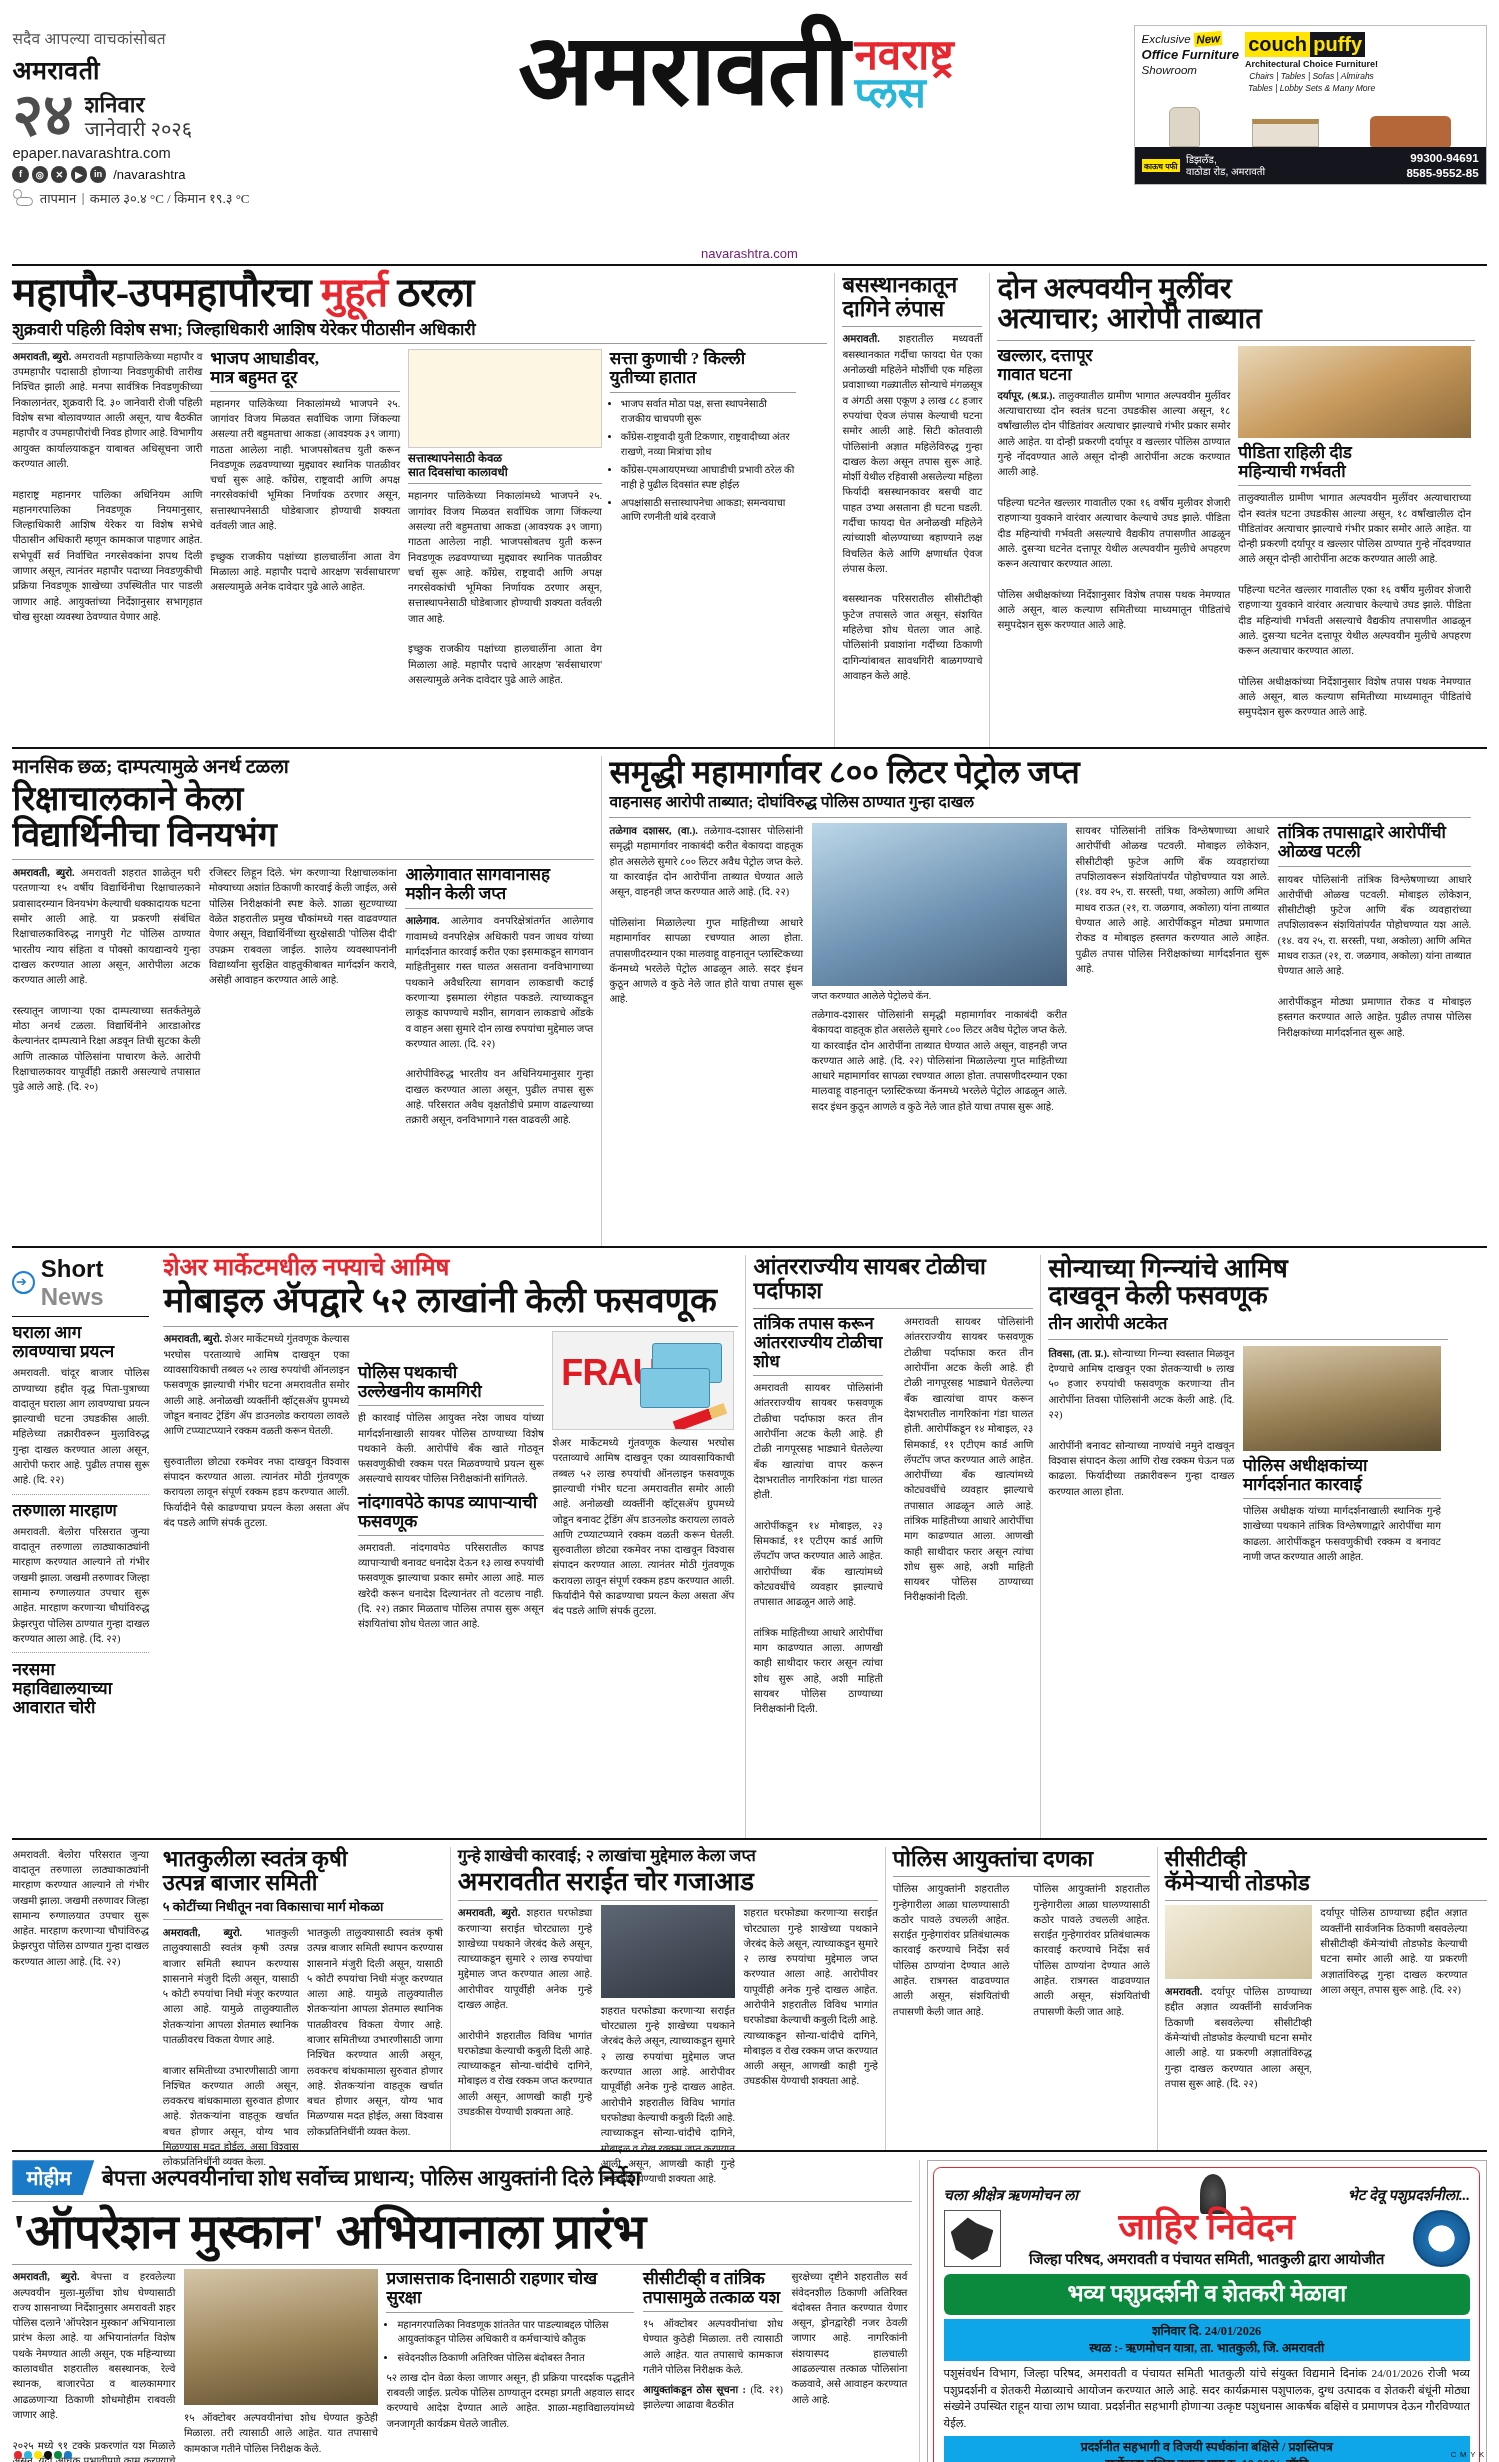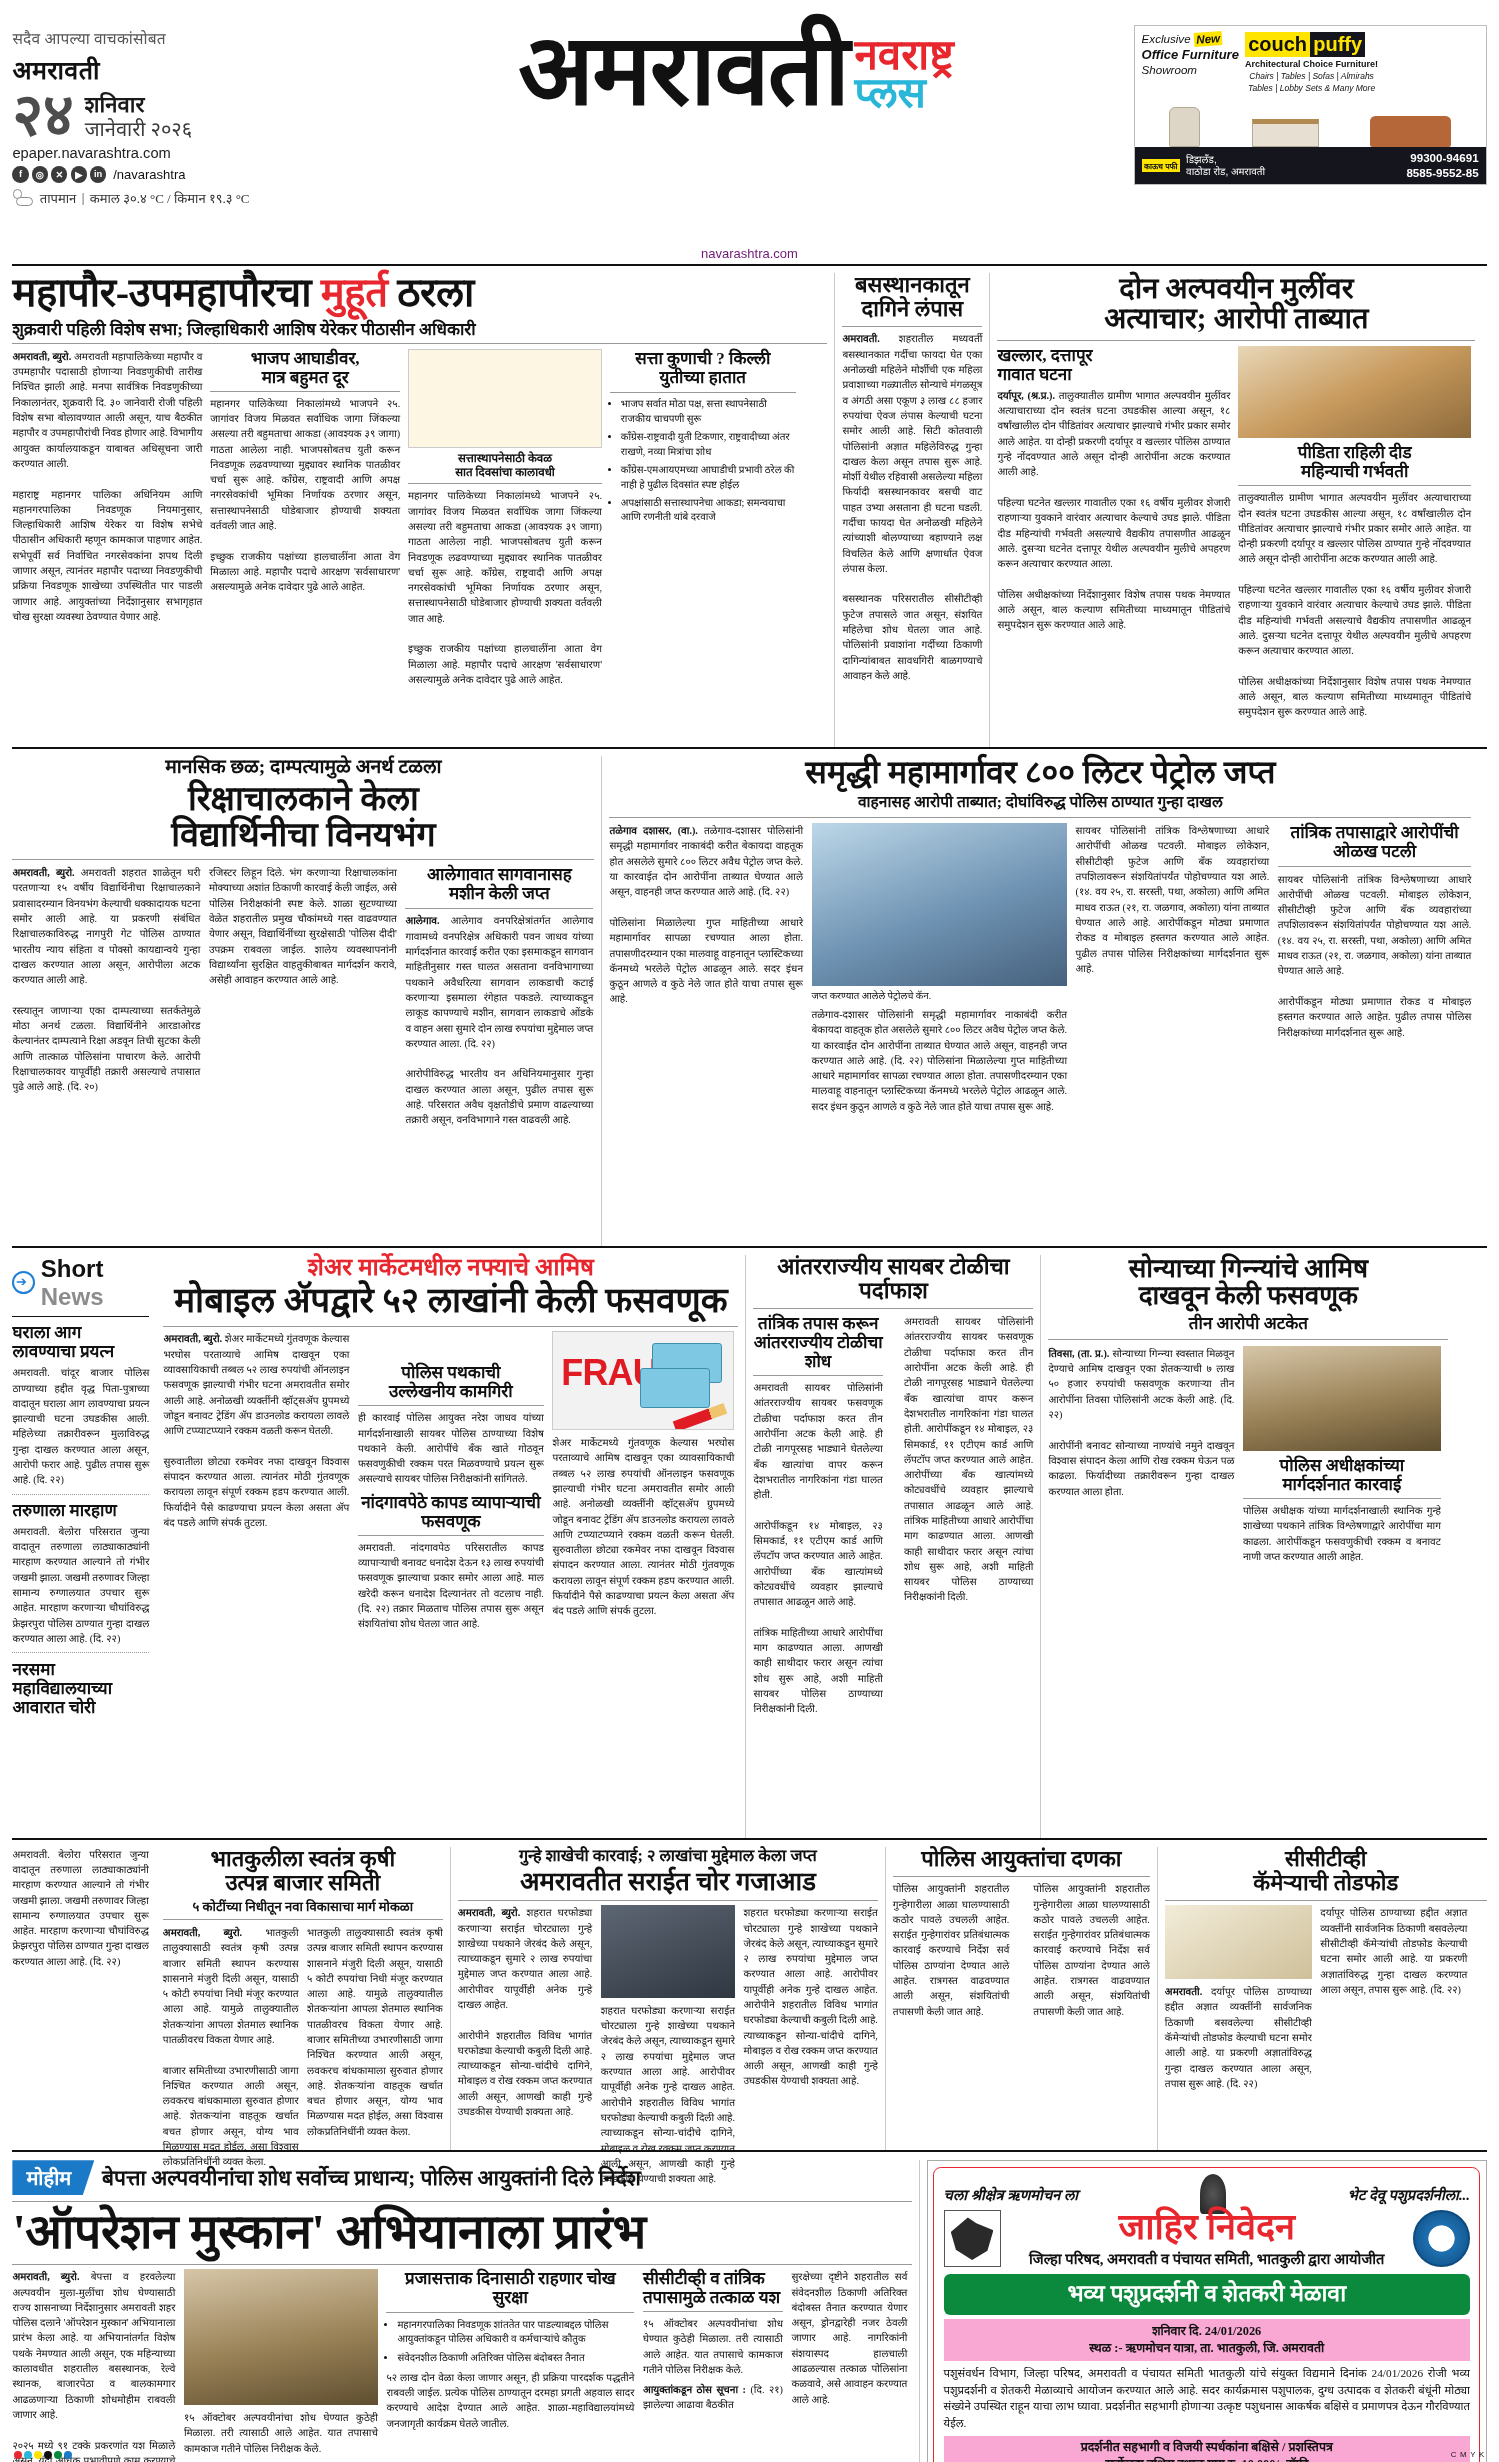--- a/index.html
+++ b/index.html
@@ -75,21 +75,21 @@
   .col { padding: 0 7px; border-right: 0.8px solid #c9c9c9; }
   .col:last-child { border-right: none; }
 
   h1.hl { font-size: 40px; font-weight: bold; line-height: 1.02; letter-spacing: -0.4px; }
   h1.hl .red { color: #e8262d; }
   h2.hl { font-size: 29px; font-weight: bold; line-height: 1.06; }
   h3.hl { font-size: 22px; font-weight: bold; line-height: 1.1; }
   h4.hl { font-size: 17px; font-weight: bold; line-height: 1.12; }
   .kicker { font-size: 16.3px; font-weight: bold; line-height: 1.15; }
   .sub { font-size: 17px; font-weight: bold; line-height: 1.2; }
-  .center { text-align: center; }
+  .center { text-align: left; }
   .body { font-size: 10.2px; line-height: 1.5; text-align: justify; column-gap: 9.3px; hyphens: auto; }
   .dline { font-weight: bold; }
 
   .photo { background: linear-gradient(155deg,#c7cdd4,#8e99a6 45%,#6f7b88); position: relative; overflow: hidden; }
   .photo.warm { background: linear-gradient(155deg,#e8d7b8,#c89a5d 50%,#8d6a3b); }
   .photo.cool { background: linear-gradient(160deg,#bcd7e8,#6f93b3 55%,#46617d); }
   .photo.dark { background: linear-gradient(160deg,#5d6673,#2f3741); }
   .photo.crowd { background: linear-gradient(170deg,#d6c6a8,#9a8257 55%,#5e4e30); }
   .photo.cartoon { background: #fdf6e3; border: 0.8px solid #ccc; }
 
@@ -117,21 +117,21 @@
 
   
   .gad { border: 0.8px solid #aaa; padding: 5.4px; }
   .gad-inner { border: 1.6px solid #e8262d; border-radius: 7.8px; padding: 6.2px 9.3px; }
   .gad-row { display: flex; align-items: center; justify-content: space-between; gap: 20px; }
   .gad-italic { font-style: italic; font-weight: bold; font-size: 14.7px; }
   .gad-title { color: #e8262d; font-weight: bold; font-size: 36px; text-align: center; line-height: 1; }
   .gad-org { font-weight: bold; font-size: 14.7px; text-align: center; margin-top: 3.1px; }
   .gad-green { background: #0b8a3d; color: #fff; font-weight: bold; font-size: 23px; text-align: center;
                border-radius: 6.2px; padding: 6.2px 4.7px; margin-top: 5.4px; line-height: 1.25; }
-  .gad-yellow { background: #f9a8d4; font-weight: bold; font-size: 12.4px; text-align: center; padding: 3.9px;
+  .gad-yellow { background: #0ea5e9; font-weight: bold; font-size: 12.4px; text-align: center; padding: 3.9px;
                 margin-top: 4.7px; line-height: 1.35; }
   .gad-body { font-size: 11.3px; line-height: 1.45; text-align: justify; margin-top: 4.7px; }
   .emblem { width: 26px; height: 40px; background: radial-gradient(#555,#222); border-radius: 50% 50% 12% 12%; }
   .seal { width: 57px; height: 57px; border-radius: 50%; background: radial-gradient(#fff 34%, #1e6fb0 36%, #0d4c80); 
           border: 2.3px solid #0d4c80; }
   .zp-logo { width: 57px; height: 57px; background: #fff; border: 0.8px solid #555; position: relative; }
   .zp-logo::after { content: ""; position: absolute; inset: 6.2px; background: #2a2a2a;
                     clip-path: polygon(40% 0,60% 14%,100% 30%,86% 78%,50% 100%,12% 76%,0 34%); }
 
   .cmyk { position: absolute; right: 14px; bottom: 3.1px; font-size: 7.8px; font-family: "Liberation Sans", sans-serif; letter-spacing: 0.8px; }

